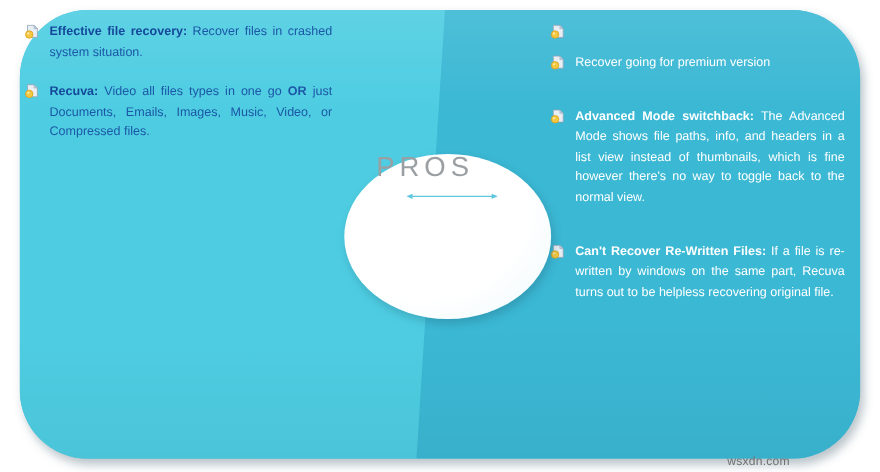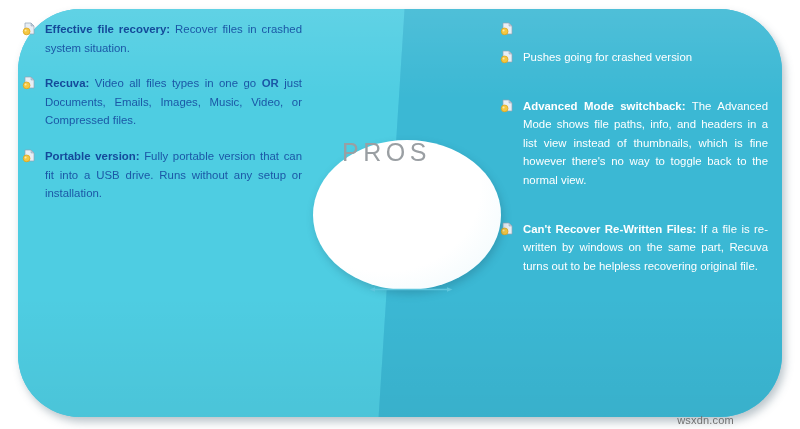--- a/index.html
+++ b/index.html
@@ -121,21 +121,21 @@
     border-radius: 50%;
     background: radial-gradient(ellipse at 38% 32%, #ffffff 0%, #ffffff 58%, #f4fbfd 82%, #e9f5f9 100%);
     box-shadow: 2px 4px 9px rgba(30,80,100,0.28);
     z-index: 5;
   }
   #badge-inner {
     position: absolute;
     inset: 0;
     display: flex;
     flex-direction: column;
-    justify-content: space-between;
+    justify-content: flex-start;
     align-items: center;
   }
   .word {
     color: #9a9fa3;
     font-size: 25px;
     letter-spacing: 4.5px;
     line-height: 1;
     font-weight: normal;
   }
   #word-pros {
@@ -151,21 +151,21 @@
   #badge-arrow {
     width: 84px;
     height: 9px;
     margin: 1px 0 1px 8px;
     align-self: center;
   }
 
   
   #watermark {
     position: absolute;
-    right: 6px;
+    right: 22px;
     bottom: 3px;
     font-size: 11px;
     color: #6f6f6f;
     letter-spacing: 0.2px;
     font-family: "Liberation Sans", sans-serif;
   }
 </style>
 </head>
 <body>
 
@@ -198,31 +198,20 @@
           <path d="M3 1 h6 l3 3 v8 h-9 z" fill="#e8eef4" stroke="#8fa3b5" stroke-width="0.7"></path>
           <path d="M9 1 v3 h3 z" fill="#c2d0dd" stroke="#8fa3b5" stroke-width="0.5"></path>
           <circle cx="4.6" cy="9.4" r="3.4" fill="#f5c842" stroke="#d9a017" stroke-width="0.7"></circle>
           <circle cx="3.6" cy="8.4" r="1.0" fill="#fde9a8"></circle>
         </svg>
       </span>
       <span class="lead">Recuva:</span><span class="rest"> Video all files types in one go </span><span class="or">OR</span><span class="rest"> just Documents, Emails, Images, Music, Video, or Compressed files.</span>
     </div>
 
 
-    <div class="bullet">
-      <span class="bicon">
-        <svg width="14" height="14" viewBox="0 0 14 14">
-          <path d="M3 1 h6 l3 3 v8 h-9 z" fill="#e8eef4" stroke="#8fa3b5" stroke-width="0.7"></path>
-          <path d="M9 1 v3 h3 z" fill="#c2d0dd" stroke="#8fa3b5" stroke-width="0.5"></path>
-          <circle cx="4.6" cy="9.4" r="3.4" fill="#f5c842" stroke="#d9a017" stroke-width="0.7"></circle>
-          <circle cx="3.6" cy="8.4" r="1.0" fill="#fde9a8"></circle>
-        </svg>
-      </span>
-      <span class="lead">Portable version:</span><span class="rest"> Fully portable version that can fit into a USB drive. Runs without any setup or installation.</span>
-    </div>
 
   </div>
 
   <div class="col" id="cons-col">
 
     <div class="bullet" style="margin-bottom:28px;">
       <span class="bicon">
         <svg width="14" height="14" viewBox="0 0 14 14">
           <path d="M3 1 h6 l3 3 v8 h-9 z" fill="#e8eef4" stroke="#8fa3b5" stroke-width="0.7"></path>
           <path d="M9 1 v3 h3 z" fill="#c2d0dd" stroke="#8fa3b5" stroke-width="0.5"></path>
@@ -235,21 +224,21 @@
 
     <div class="bullet" style="margin-bottom:30px;">
       <span class="bicon">
         <svg width="14" height="14" viewBox="0 0 14 14">
           <path d="M3 1 h6 l3 3 v8 h-9 z" fill="#e8eef4" stroke="#8fa3b5" stroke-width="0.7"></path>
           <path d="M9 1 v3 h3 z" fill="#c2d0dd" stroke="#8fa3b5" stroke-width="0.5"></path>
           <circle cx="4.6" cy="9.4" r="3.4" fill="#f5c842" stroke="#d9a017" stroke-width="0.7"></circle>
           <circle cx="3.6" cy="8.4" r="1.0" fill="#fde9a8"></circle>
         </svg>
       </span>
-      <span class="lead"></span><span class="rest">Pushes going for crashed version</span>
+      <span class="lead"></span><span class="rest">Recover going for premium version</span>
     </div>
 
     <div class="bullet" style="margin-bottom:30px;">
       <span class="bicon">
         <svg width="14" height="14" viewBox="0 0 14 14">
           <path d="M3 1 h6 l3 3 v8 h-9 z" fill="#e8eef4" stroke="#8fa3b5" stroke-width="0.7"></path>
           <path d="M9 1 v3 h3 z" fill="#c2d0dd" stroke="#8fa3b5" stroke-width="0.5"></path>
           <circle cx="4.6" cy="9.4" r="3.4" fill="#f5c842" stroke="#d9a017" stroke-width="0.7"></circle>
           <circle cx="3.6" cy="8.4" r="1.0" fill="#fde9a8"></circle>
         </svg>

